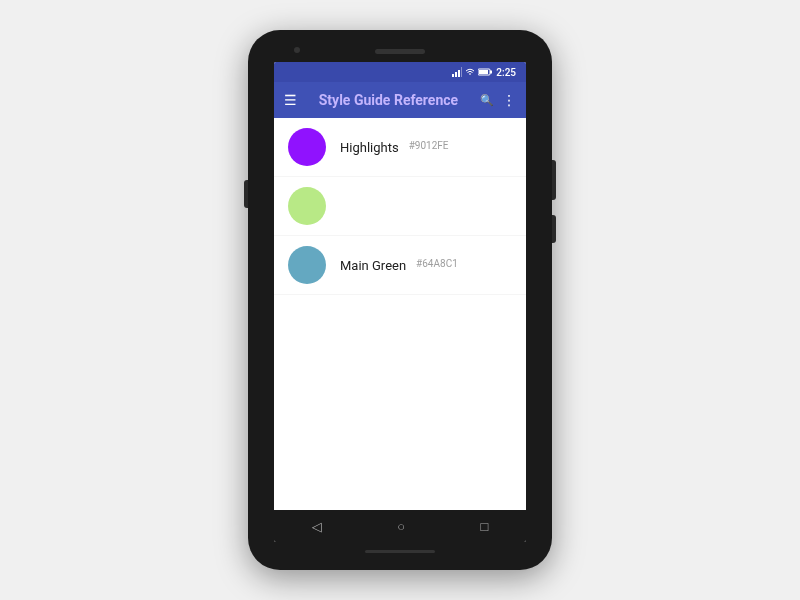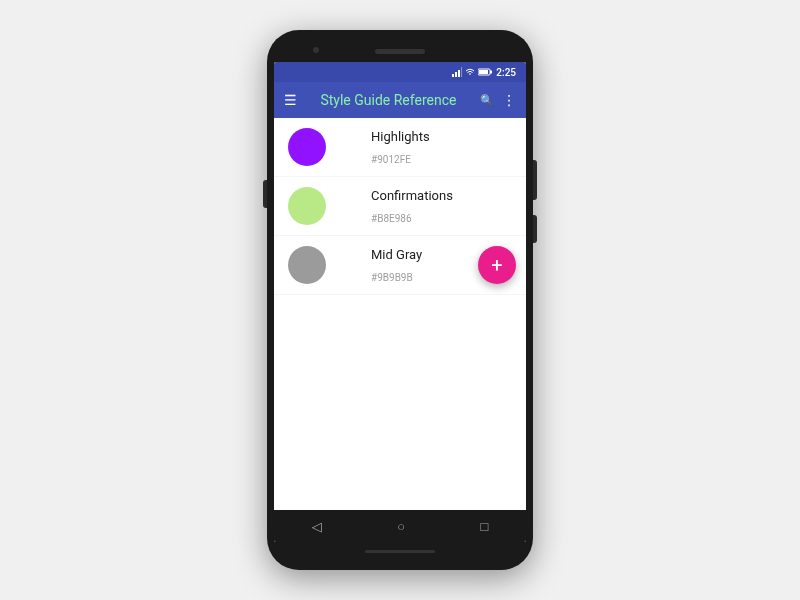--- a/index.html
+++ b/index.html
@@ -7,21 +7,21 @@
       background: #f0f0f0;
       display: flex;
       justify-content: center;
       align-items: center;
       width: 800px;
       height: 600px;
       font-family: 'Roboto', Arial, sans-serif;
     }
 
     .phone-outer {
-      width: 266px;
+      width: 304px;
       height: 540px;
       background: #1a1a1a;
       border-radius: 32px;
       padding: 10px 8px;
       box-shadow: 0 8px 32px rgba(0,0,0,0.4);
       display: flex;
       flex-direction: column;
       align-items: center;
       position: relative;
     }
@@ -92,23 +92,23 @@
       background: #3F51B5;
       height: 36px;
       display: flex;
       align-items: center;
       padding: 0 10px;
       gap: 8px;
       flex-shrink: 0;
     }
 
     .app-bar-title {
-      color: #86efac;
+      color: #c4b5fd;
       font-size: 14px;
-      font-weight: 400;
+      font-weight: 700;
       flex: 1;
       text-align: center;
     }
 
     .app-bar-icon {
       color: white;
       font-size: 14px;
       cursor: pointer;
     }
 
@@ -130,23 +130,22 @@
 
     .color-circle {
       width: 38px;
       height: 38px;
       border-radius: 50%;
       flex-shrink: 0;
     }
 
     .color-info {
       display: flex;
-      flex-direction: column;
+      flex-direction: row;
       gap: 10px;
-      margin-left: 31px;
     }
 
     .color-name {
       font-size: 13px;
       color: #212121;
       font-weight: 400;
     }
 
     .color-hex {
       font-size: 10px;
@@ -292,40 +291,32 @@
         <div class="color-circle" style="background:#9012FE;"></div>
         <div class="color-info">
           <span class="color-name">Highlights</span>
           <span class="color-hex">#9012FE</span>
         </div>
       </div>
 
 
       <div class="list-item">
         <div class="color-circle" style="background:#B8E986;"></div>
+      </div>
+
+      <div class="list-item">
+        <div class="color-circle" style="background:#64A8C1;"></div>
         <div class="color-info">
-          <span class="color-name">Confirmations</span>
-          <span class="color-hex">#B8E986</span>
+          <span class="color-name">Main Green</span>
+          <span class="color-hex">#64A8C1</span>
         </div>
       </div>
 
 
 
-
-      <div class="list-item" style="position:relative;">
-        <div class="color-circle" style="background:#9B9B9B;"></div>
-        <div class="color-info">
-          <span class="color-name">Mid Gray</span>
-          <span class="color-hex">#9B9B9B</span>
-        </div>
-
-        <div class="fab">
-          <span class="fab-icon">+</span>
-        </div>
-      </div>
 
     </div>
 
     <div class="phone-bottom-nav">
       <span class="nav-btn">◁</span>
       <span class="nav-btn">○</span>
       <span class="nav-btn">□</span>
     </div>
 
   </div>

